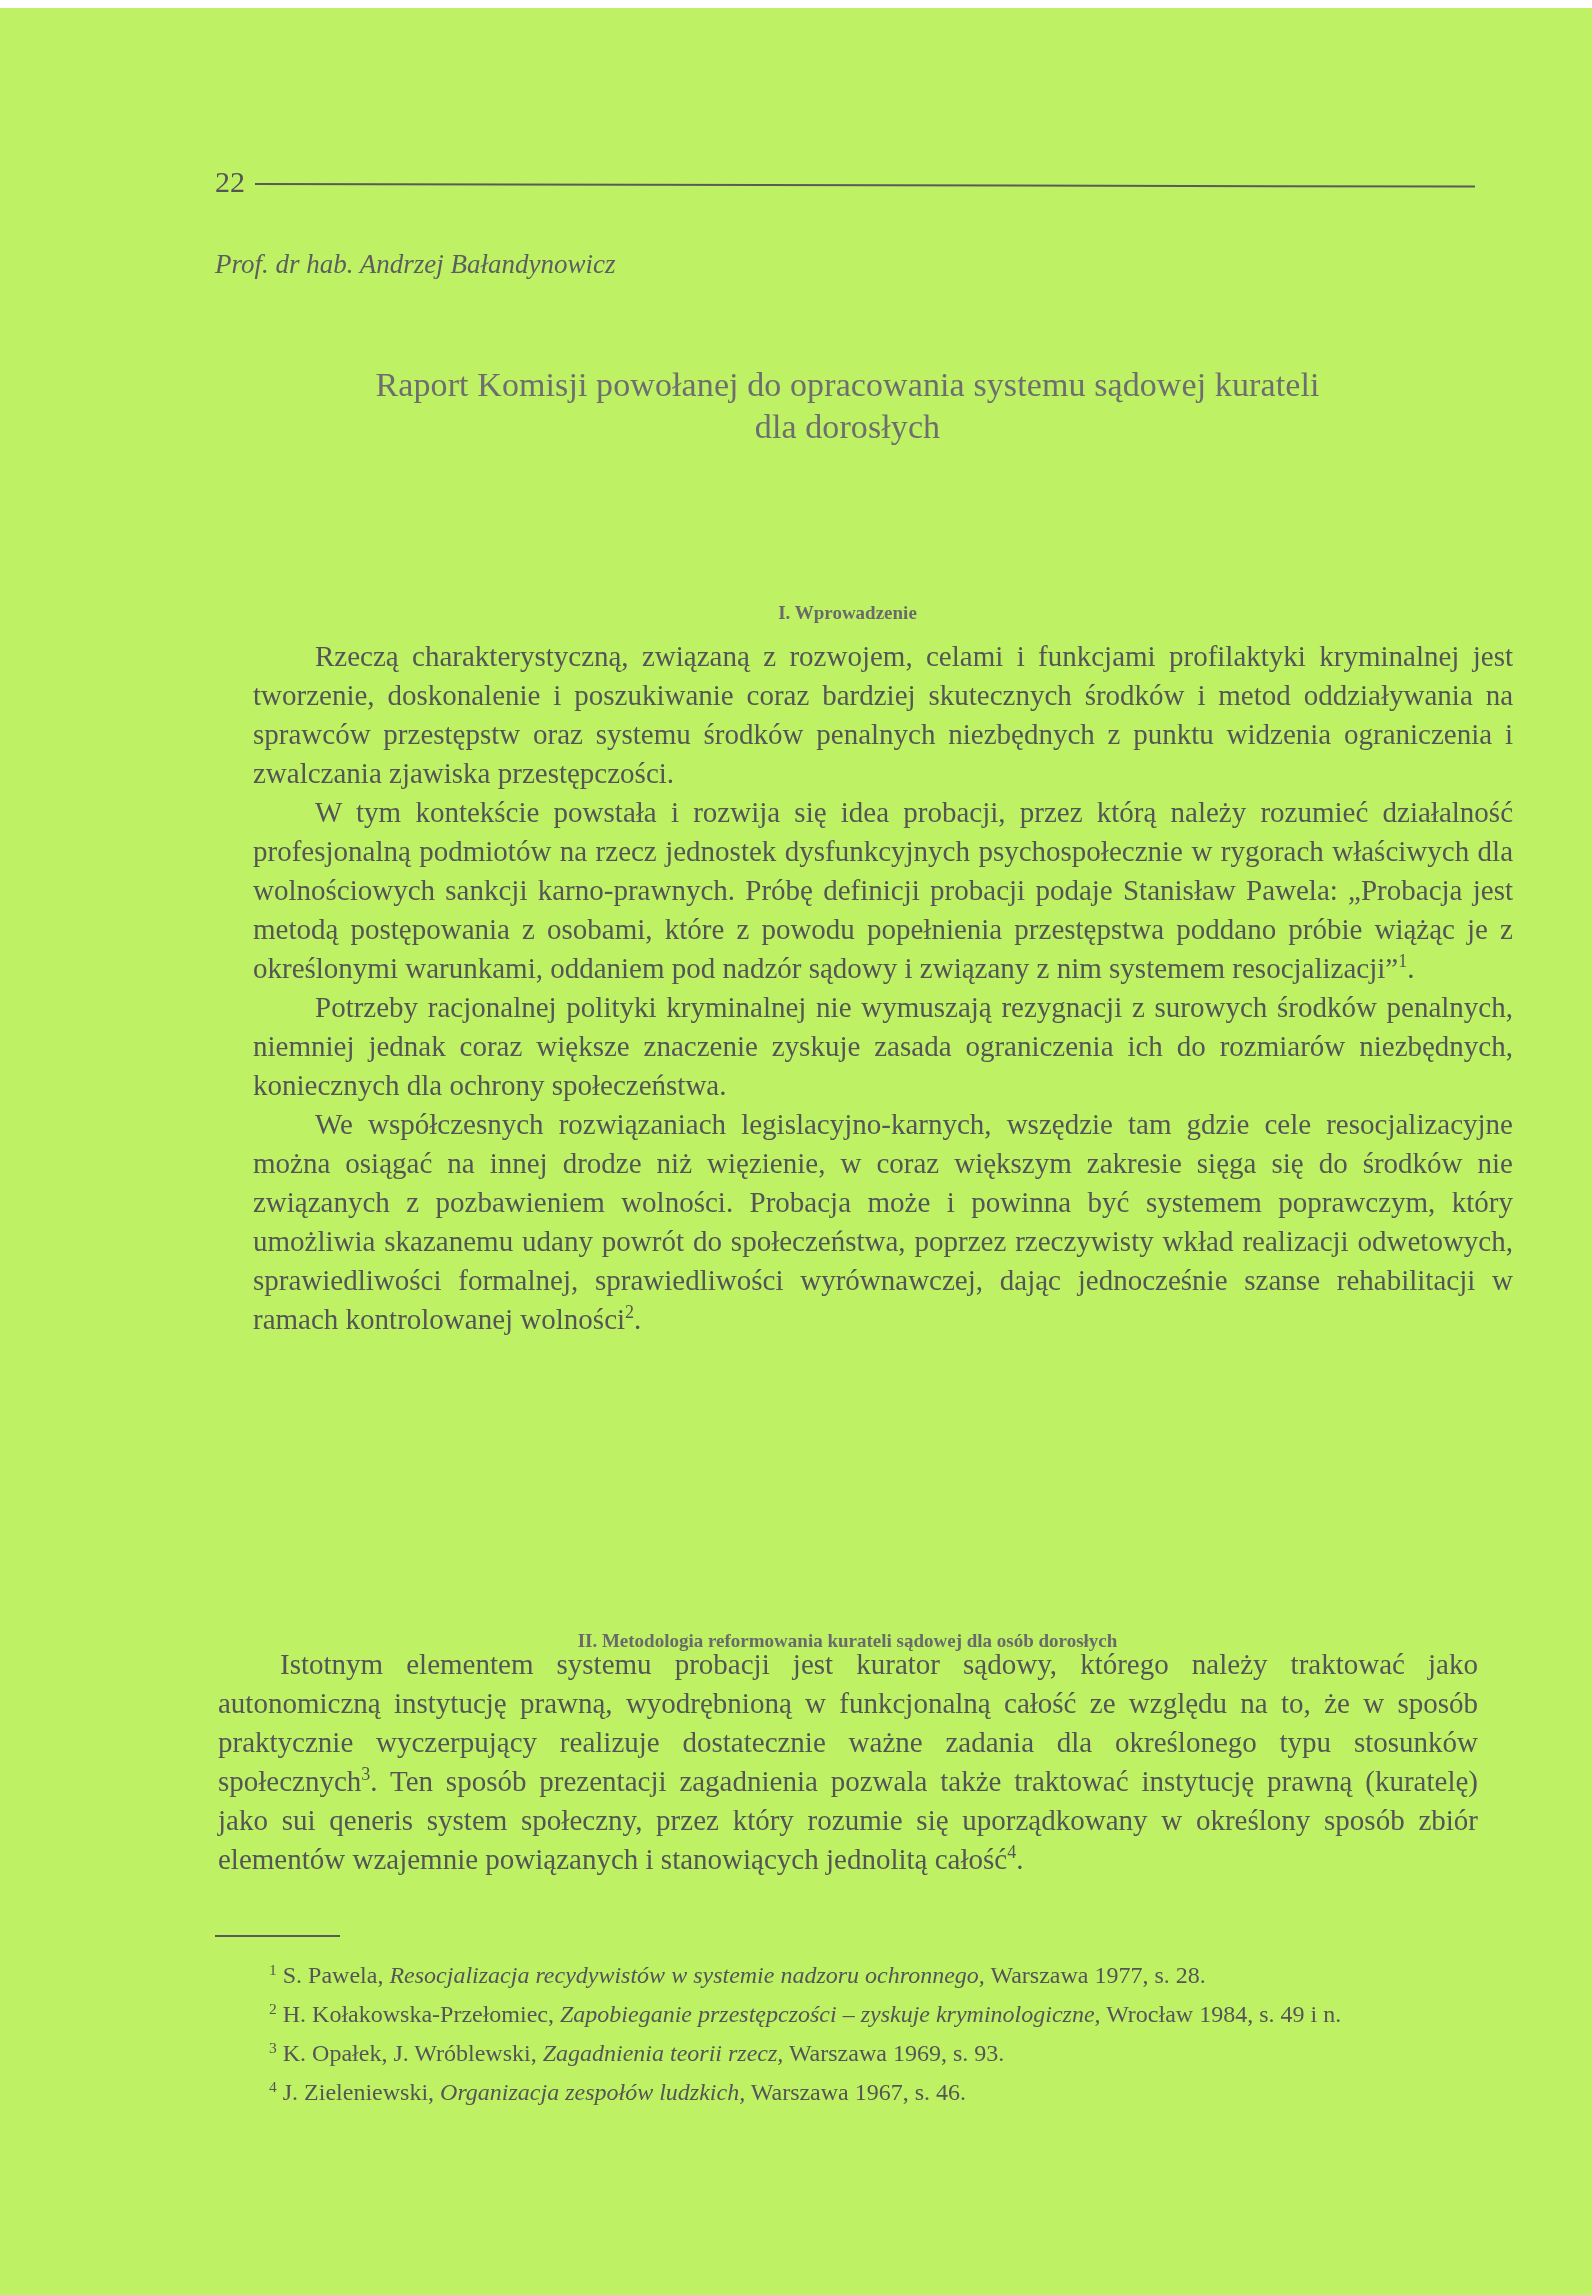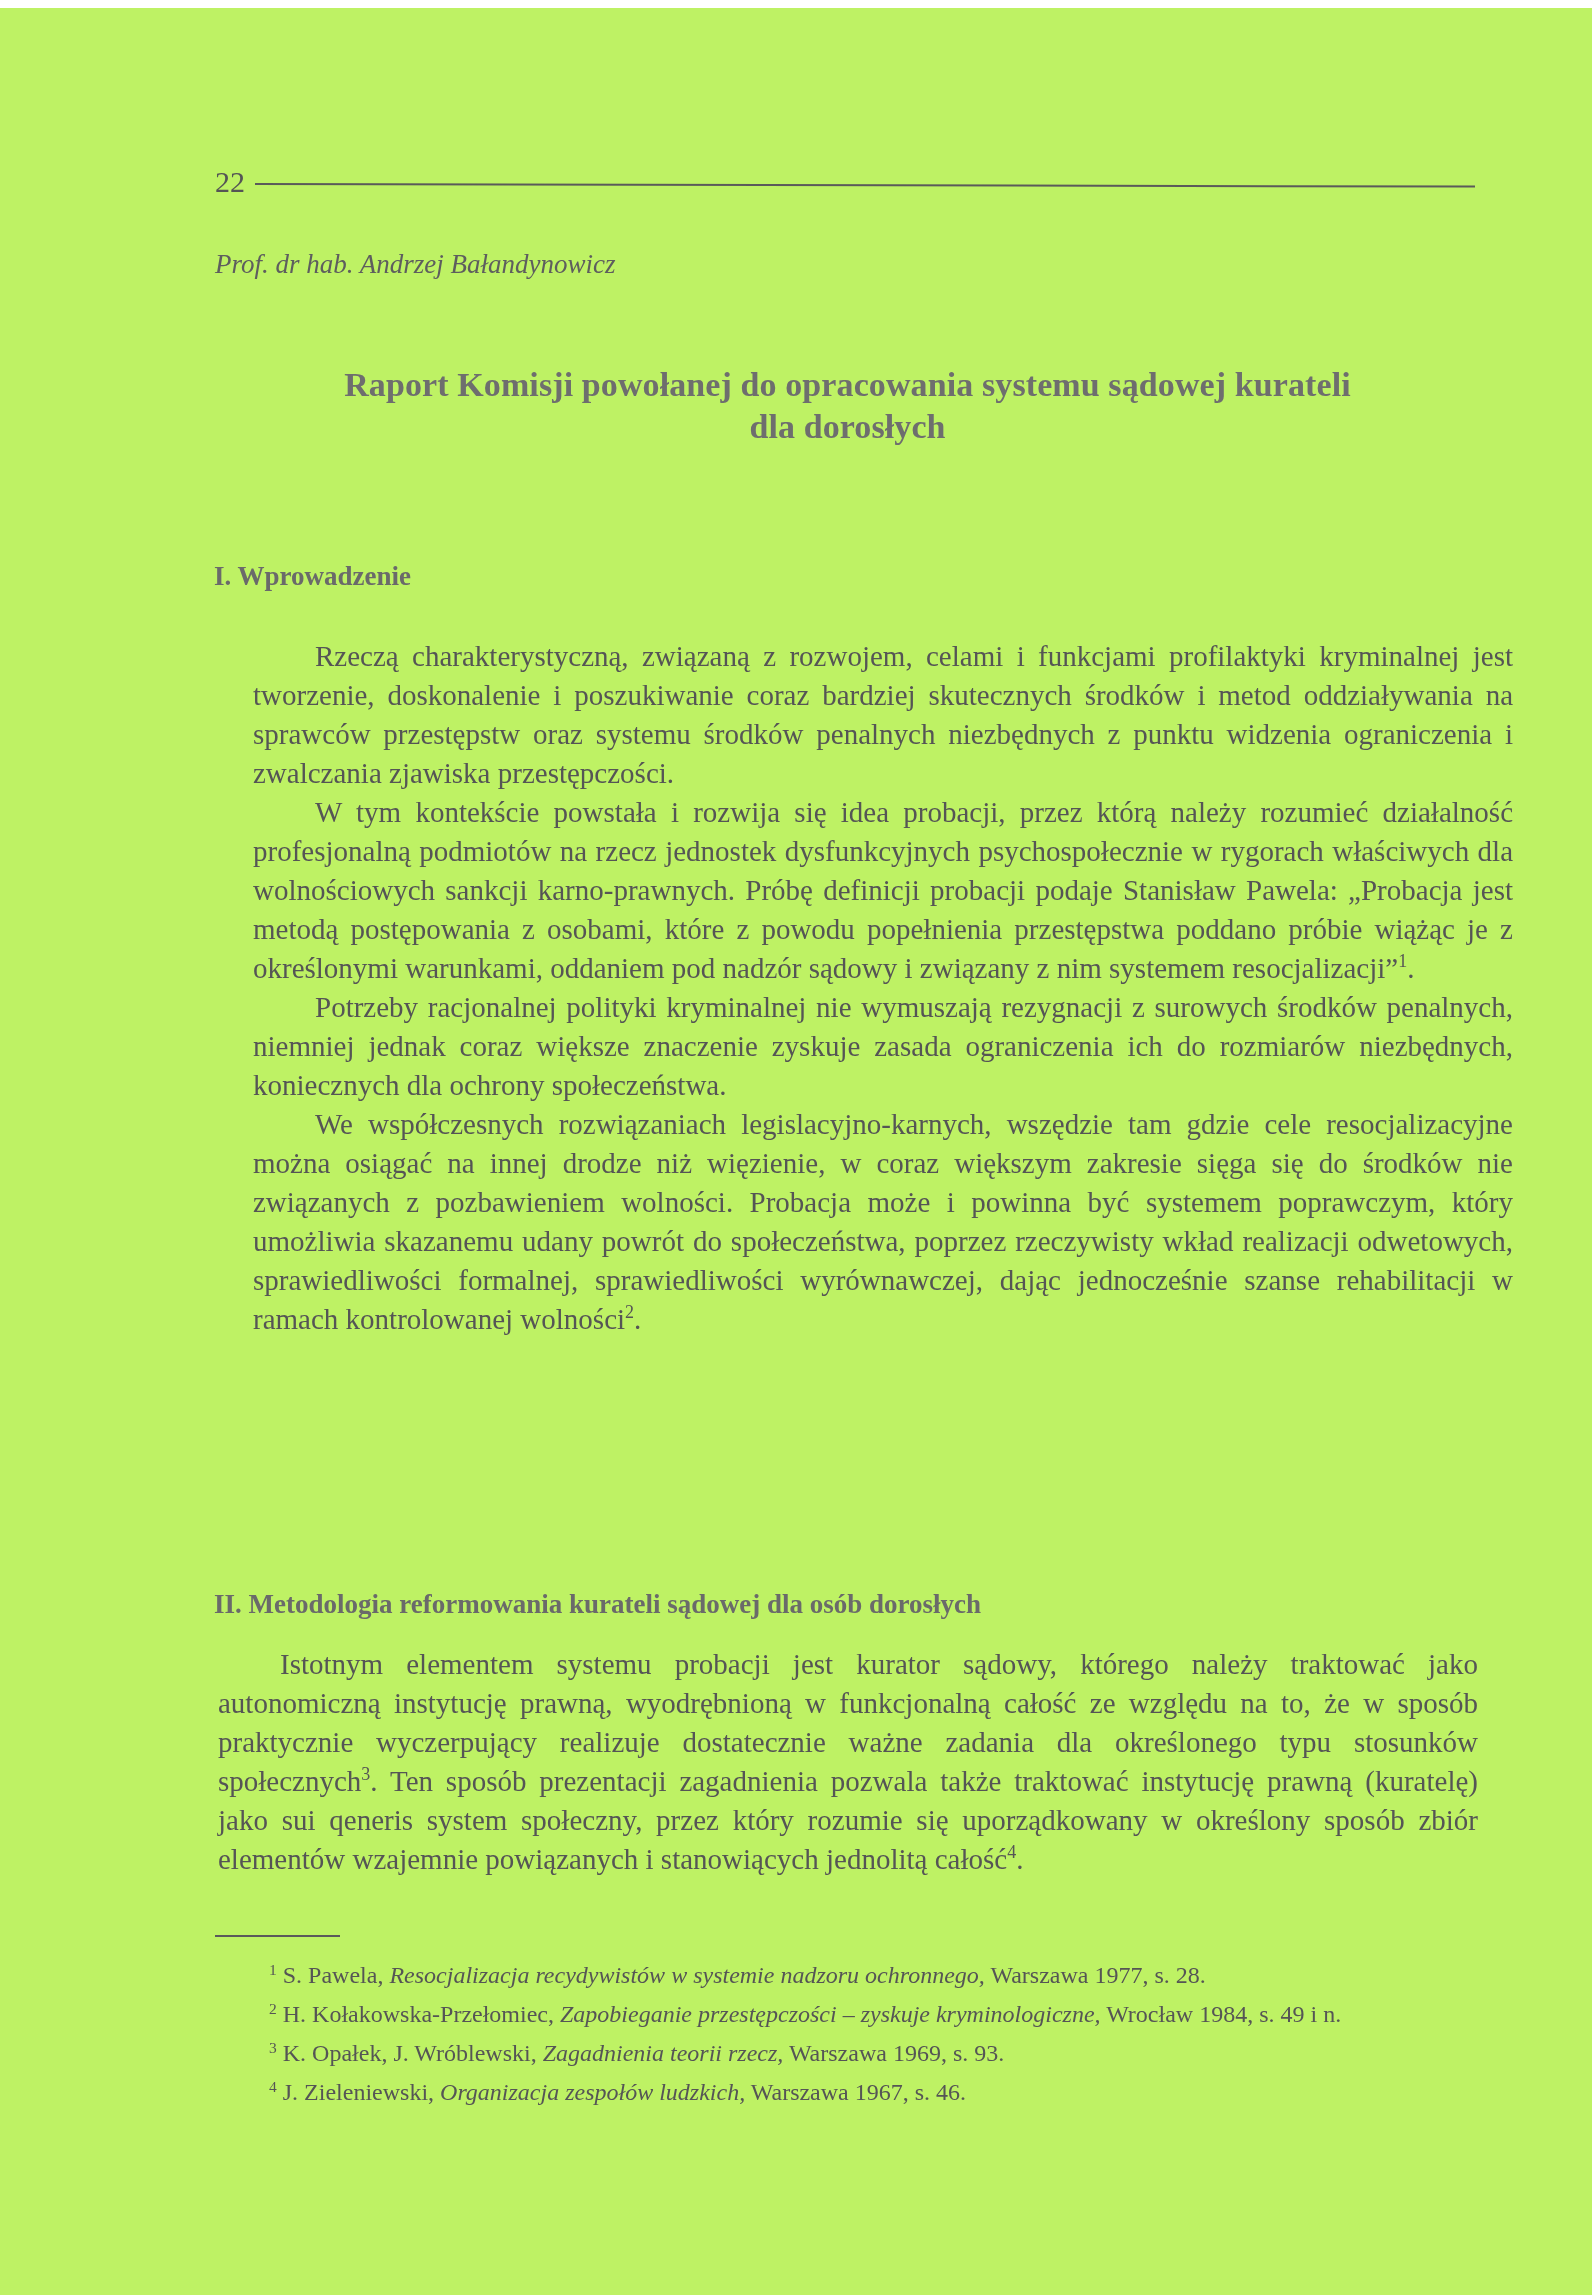--- a/index.html
+++ b/index.html
@@ -8,24 +8,24 @@
   .page { position: absolute; left: 0; top: 8px; width: 1593px; height: 2295px; background: #bef264; }
 
   .running-head { position: absolute; left: 215px; top: 156px; width: 1264px; height: 42px; }
   .page-number { position: absolute; left: 0; top: 0; font-size: 30px; line-height: 36px; color: #555; }
   .head-rule { position: absolute; left: 40px; top: 19px; width: 1220px; height: 2.4px; background: #5a5a5a;
                transform: rotate(0.12deg); transform-origin: left center; }
 
   .author { position: absolute; left: 215px; top: 238px; font-size: 27px; font-style: italic; line-height: 36px; color: #5e5e5e; }
 
   .title { position: absolute; left: 214px; top: 356px; width: 1267px; text-align: center;
-           font-weight: bold; font-size: 34px; line-height: 42px; color: #6e6e6e; letter-spacing: 0.1px; }
+           font-weight: normal; font-size: 34px; line-height: 42px; color: #6e6e6e; letter-spacing: 0.1px; }
 
-  .section-heading { position: absolute; left: 214px; width: 1267px; 
-                     font-weight: bold; font-size: 27px; line-height: 33px; color: #6a6a6a; }
+  .section-heading { position: absolute; left: 214px; width: 1267px; text-align: center;
+                     font-weight: bold; font-size: 19px; line-height: 33px; color: #6a6a6a; margin-top: 36px; }
 
   .body-text { position: absolute; left: 218px; width: 1260px; font-size: 29px; line-height: 39px;
                text-align: justify; color: #555; }
   .body-text p { margin: 0; text-indent: 62px; text-align: justify; }
   sup { font-size: 18px; vertical-align: 10.7px; line-height: 0; }
 
   .fn-rule { position: absolute; left: 215px; top: 1927px; width: 125px; height: 1.8px; background: #5a5a5a; }
   .footnotes { position: absolute; left: 218px; top: 1944px; width: 1260px; font-size: 24px; line-height: 31px; color: #555; }
   .footnotes p { margin: 8px; text-indent: 43px; text-align: justify; }
   .footnotes sup { font-size: 15.5px; vertical-align: 8.3px; }

